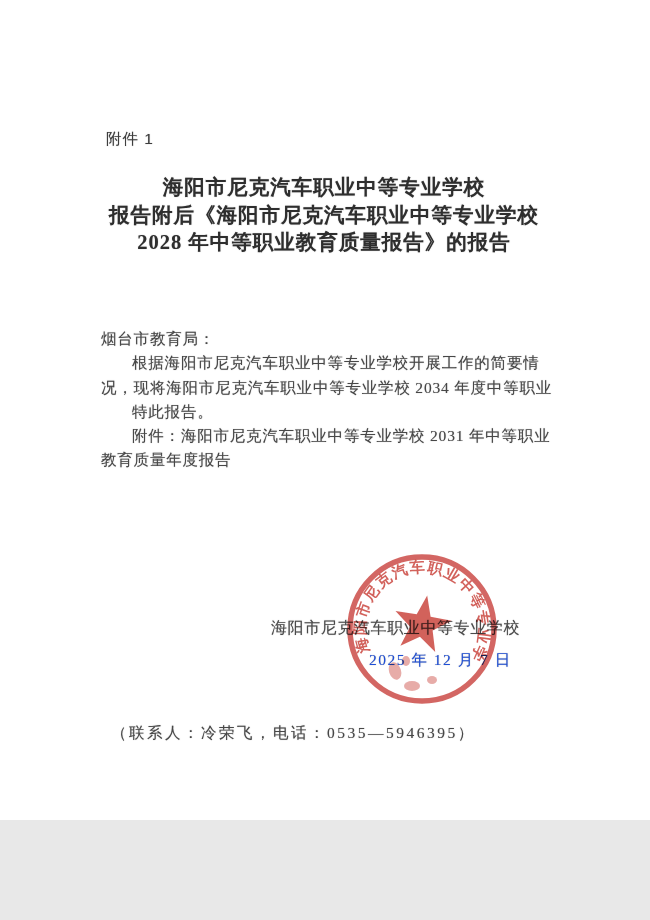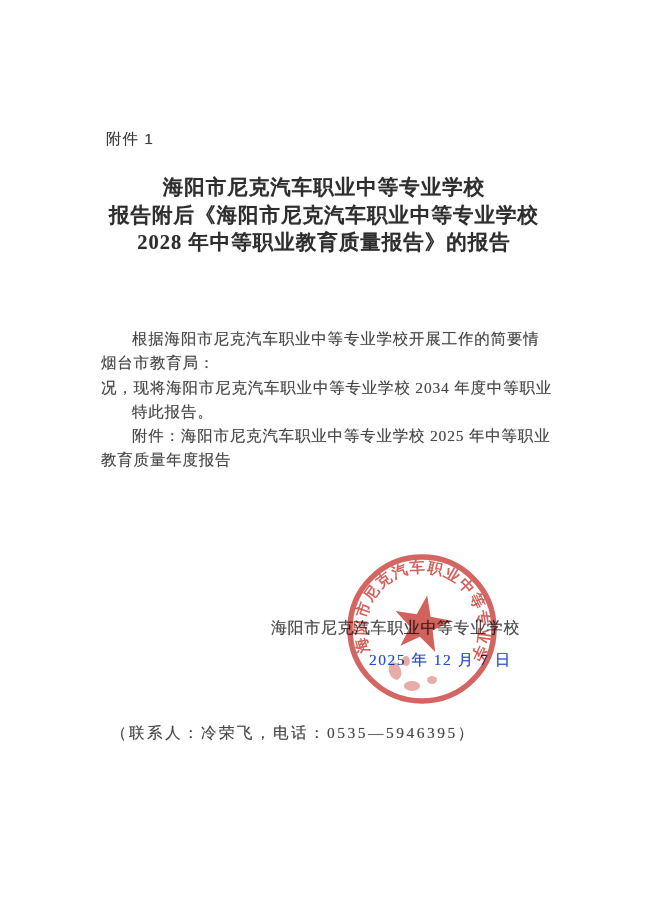--- a/index.html
+++ b/index.html
@@ -1,18 +1,18 @@
 <!DOCTYPE html>
 <html><head>
 <meta charset="utf-8">
 <style>
   html,body{margin:0;padding:0;background:#e8e8e8;}
   .page{
     position:relative;
-    width:650px;height:920px;
+    width:650px;height:820px;
     margin:0 auto;
     background:#ffffff;
     overflow:hidden;
     font-family:"Liberation Serif","DejaVu Serif",serif;
     color:#454545;
   }
   .txt{
     text-shadow:0 0 1px rgba(90,90,90,.55);
   }
   .attach{
@@ -65,25 +65,25 @@
 
   <div class="attach txt">附件 1</div>
 
   <div class="title txt">
     <div>海阳市尼克汽车职业中等专业学校</div>
     <div>报告附后《海阳市尼克汽车职业中等专业学校</div>
     <div>2028 年中等职业教育质量报告》的报告</div>
   </div>
 
   <div class="docbody txt">
+    <div class="line">烟台市教育局：</div>
     <div class="line indent">根据海阳市尼克汽车职业中等专业学校开展工作的简要情</div>
-    <div class="line">烟台市教育局：</div>
     <div class="line">况，现将海阳市尼克汽车职业中等专业学校 2034 年度中等职业</div>
     <div class="line indent">特此报告。</div>
-    <div class="line indent">附件：海阳市尼克汽车职业中等专业学校 2025 年中等职业</div>
+    <div class="line indent">附件：海阳市尼克汽车职业中等专业学校 2031 年中等职业</div>
     <div class="line">教育质量年度报告</div>
   </div>
 
   <div class="sig-name txt">海阳市尼克汽车职业中等专业学校</div>
 
   <div class="sig-date txt">2025 年 12 月 7 日</div>
 
   <svg class="seal" viewBox="0 0 160 160" xmlns="http://www.w3.org/2000/svg" aria-hidden="true">
     <defs>
       <filter id="inkblur" x="-20%" y="-20%" width="140%" height="140%">

